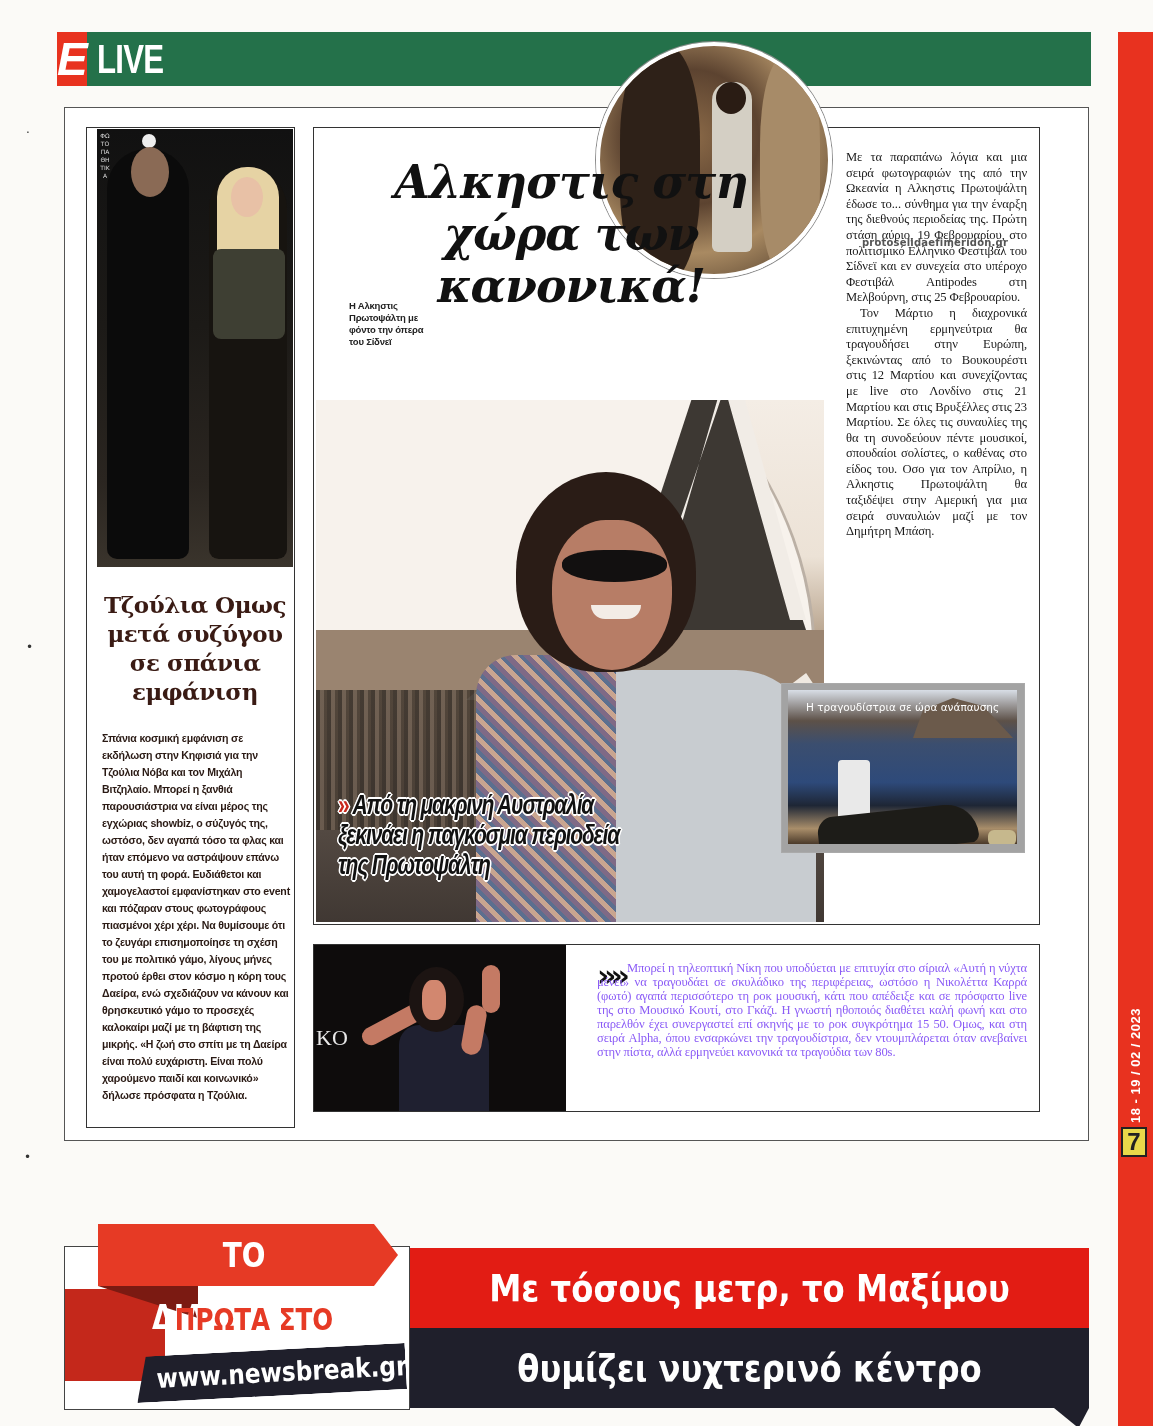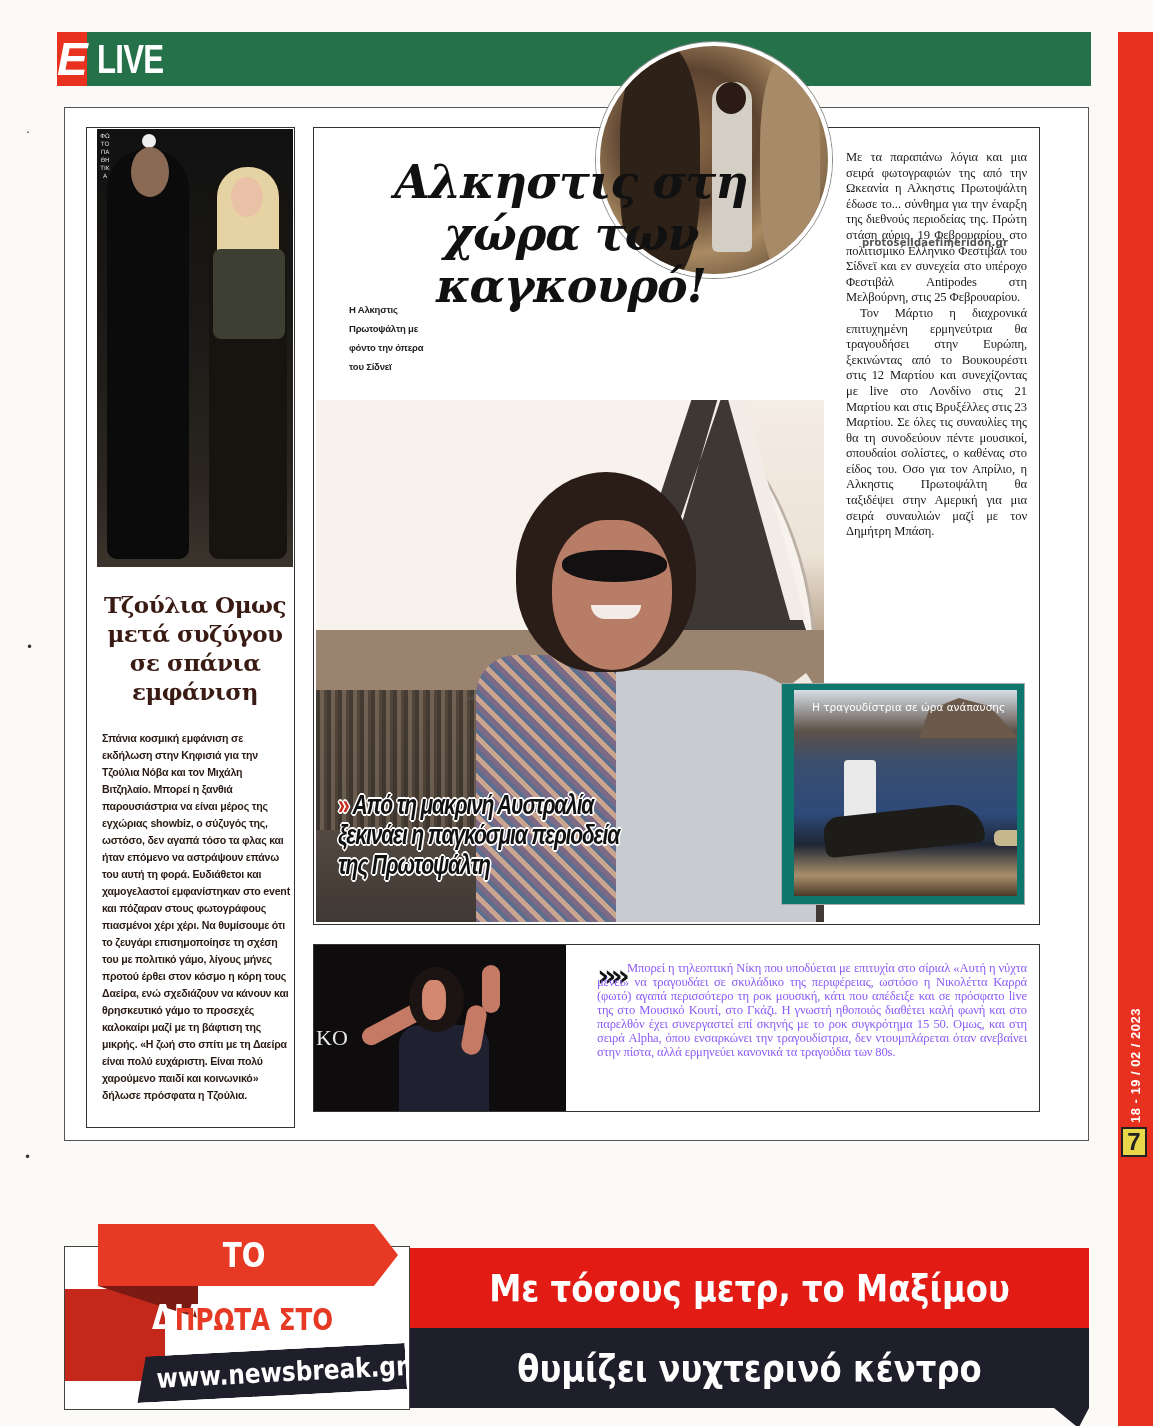--- a/index.html
+++ b/index.html
@@ -56,32 +56,32 @@
 
   .main-title { position: absolute; left: 336px; top: 156px; width: 470px; font-family: "DejaVu Serif", serif; font-style: italic; font-weight: bold; font-size: 46px; line-height: 52px; color: #111; text-align: center; letter-spacing: -1px; z-index: 3; }
 
   .circle-photo { position: absolute; left: 596px; top: 42px; width: 236px; height: 236px; border-radius: 50%; border: 4px solid #fff; box-shadow: 0 0 0 1px #888; overflow: hidden; z-index: 2;
     background: radial-gradient(circle at 40% 40%, #8b6a48 0%, #5c4330 35%, #a98a62 60%, #3b2a1e 100%); }
   .circle-photo .trunk { position: absolute; left: 20px; top: 0; width: 80px; height: 236px; background: #2e2118; border-radius: 40%; }
   .circle-photo .trunk2 { position: absolute; left: 160px; top: 10px; width: 60px; height: 220px; background: #a78b68; border-radius: 40%; }
   .circle-photo .person { position: absolute; left: 112px; top: 36px; width: 40px; height: 170px; background: #d4cfc4; border-radius: 18px 18px 6px 6px; }
   .circle-photo .p-head { position: absolute; left: 116px; top: 36px; width: 30px; height: 32px; background: #2a1c14; border-radius: 50%; }
 
-  .main-caption { position: absolute; left: 349px; top: 300px; width: 80px; font-size: 9.5px; line-height: 19px; font-weight: bold; color: #222; font-family: "Liberation Sans", sans-serif; letter-spacing: -0.2px; z-index: 3; }
+  .main-caption { position: absolute; left: 349px; top: 300px; width: 80px; font-size: 9.5px; line-height: 12px; font-weight: bold; color: #222; font-family: "Liberation Sans", sans-serif; letter-spacing: -0.2px; z-index: 3; }
 
   .main-text { position: absolute; left: 846px; top: 150px; width: 181px; font-family: "Liberation Serif", serif; font-size: 12.6px; line-height: 15.6px; color: #1a1a1a; text-align: justify; letter-spacing: -0.1px; }
   .main-text .quote { font-weight: bold; display: block; }
   .main-text p { margin: 0; }
   .main-text p.indent { text-indent: 14px; }
 
   .overlay-hl { position: absolute; left: 338px; top: 790px; width: 400px; font-family: "Liberation Sans", sans-serif; font-style: italic; font-weight: bold; font-size: 27px; line-height: 30px; color: #111; letter-spacing: -1.5px; z-index: 4;
     text-shadow: -1px -1px 0 #fff, 1px -1px 0 #fff, -1px 1px 0 #fff, 1px 1px 0 #fff, 0 2px 0 #fff, 2px 0 0 #fff, 0 -2px 0 #fff, -2px 0 0 #fff; transform: scaleX(0.78); transform-origin: left top; }
   .overlay-hl .mark { color: #c8281c; font-style: normal; }
 
-  .inset-photo { position: absolute; left: 781px; top: 683px; width: 244px; height: 222px; background: #0f766e; border: 1px solid #aaa; z-index: 5; padding: 6px 7px 8px 12px; }
+  .inset-photo { position: absolute; left: 781px; top: 683px; width: 244px; height: 170px; background: #a3a3a3; border: 1px solid #aaa; z-index: 5; padding: 6px 7px 8px 6px; }
   .inset-img { position: relative; width: 100%; height: 100%; overflow: hidden;
     background: linear-gradient(180deg, #d8dee6 0%, #5d5148 20%, #3b4e6f 35%, #2e4a7a 60%, #1e2635 75%, #a98e6a 90%, #4b3a2a 100%); }
   .inset-img .bldg { position: absolute; left: 125px; top: 8px; width: 100px; height: 40px; background: #6b5a4b; clip-path: polygon(0 100%, 10% 30%, 40% 0, 70% 20%, 100% 100%); }
   .inset-img .post { position: absolute; left: 50px; top: 70px; width: 32px; height: 60px; background: #e9e9e9; border-radius: 4px; }
   .inset-img .lying { position: absolute; left: 30px; top: 120px; width: 160px; height: 40px; background: #1d1c18; border-radius: 20px 40px 10px 10px; transform: rotate(-6deg); }
   .inset-img .shoes { position: absolute; left: 200px; top: 140px; width: 28px; height: 16px; background: #c6b88d; border-radius: 6px; }
   .inset-caption { position: absolute; left: 18px; top: 10px; font-size: 10.5px; line-height: 14px; color: #fff; font-family: "DejaVu Sans", sans-serif; z-index: 2; }
 
   
   .bottom-box { position: absolute; left: 313px; top: 944px; width: 727px; height: 168px; border: 1px solid #333; background: #fff; }
@@ -163,21 +163,21 @@
   <div class="smile"></div>
 </div>
 
 <div class="circle-photo">
   <div class="trunk"></div>
   <div class="trunk2"></div>
   <div class="person"></div>
   <div class="p-head"></div>
 </div>
 
-<h1 class="main-title">Αλκηστις στη χώρα των καγκουρό!</h1>
+<h1 class="main-title">Αλκηστις στη χώρα των κανονικά!</h1>
 <p class="main-caption">Η Αλκηστις Πρωτοψάλτη με φόντο την όπερα του Σίδνεϊ</p>
 
 <div class="main-text">
   <p>Με τα παραπάνω λόγια και μια σειρά φωτογραφιών της από την Ωκεανία η Αλκηστις Πρωτοψάλτη έδωσε το... σύνθημα για την έναρξη της διεθνούς περιοδείας της. Πρώτη στάση αύριο, 19 Φεβρουαρίου, στο πολιτισμικό Ελληνικό Φεστιβάλ του Σίδνεϊ και εν συνεχεία στο υπέροχο Φεστιβάλ Antipodes στη Μελβούρνη, στις 25 Φεβρουαρίου.</p>
   <p class="indent">Τον Μάρτιο η διαχρονικά επιτυχημένη ερμηνεύτρια θα τραγουδήσει στην Ευρώπη, ξεκινώντας από το Βουκουρέστι στις 12 Μαρτίου και συνεχίζοντας με live στο Λονδίνο στις 21 Μαρτίου και στις Βρυξέλλες στις 23 Μαρτίου. Σε όλες τις συναυλίες της θα τη συνοδεύουν πέντε μουσικοί, σπουδαίοι σολίστες, ο καθένας στο είδος του. Οσο για τον Απρίλιο, η Αλκηστις Πρωτοψάλτη θα ταξιδέψει στην Αμερική για μια σειρά συναυλιών μαζί με τον Δημήτρη Μπάση.</p>
 </div>
 
 <div class="overlay-hl">
   <span class="mark">»</span>
   <span>Από τη μακρινή Αυστραλία ξεκινάει η παγκόσμια περιοδεία της Πρωτοψάλτη</span>

